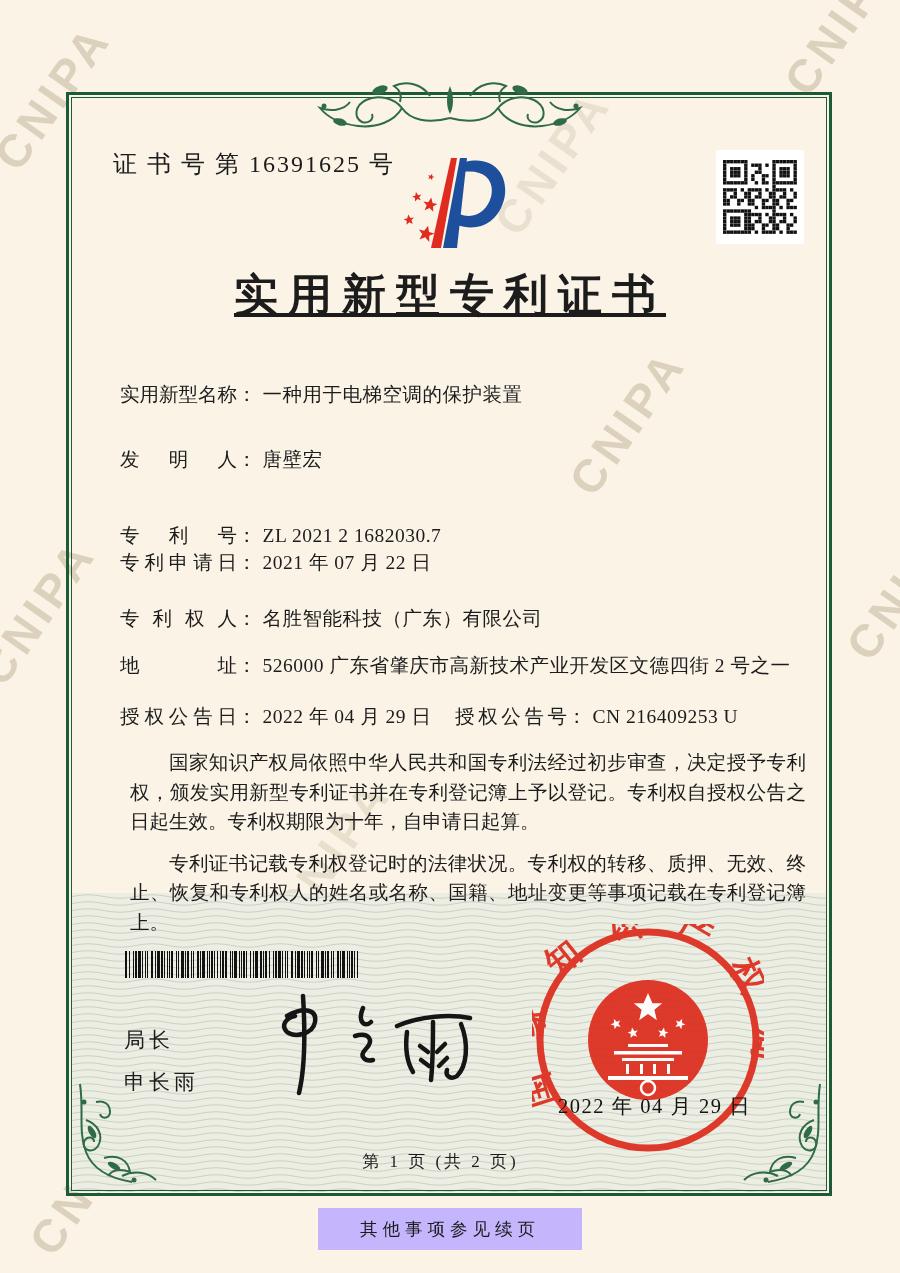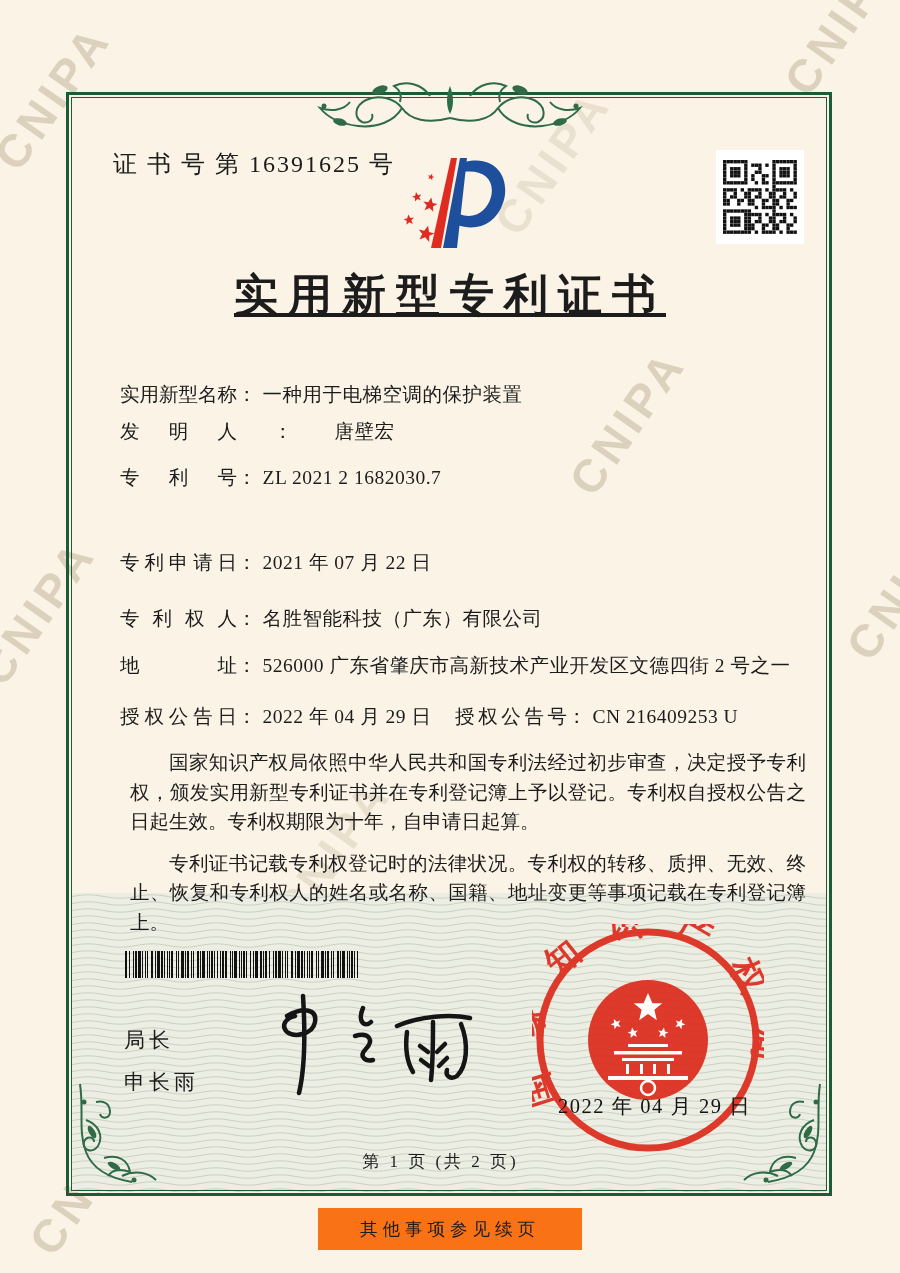--- a/index.html
+++ b/index.html
@@ -49,21 +49,21 @@
             font-family:"Liberation Sans","DejaVu Sans",sans-serif;}
   .sig-hand{position:absolute;left:265px;top:988px;width:215px;height:110px;}
   
   .seal{position:absolute;left:532px;top:924px;width:232px;height:232px;opacity:0.92;}
   .seal-date{position:absolute;left:558px;top:1092px;font-size:20.5px;letter-spacing:1.5px;
              color:#141414;z-index:5;}
   
   .page-num{position:absolute;left:0;top:1150px;width:100%;text-align:center;
             padding-right:55px;box-sizing:border-box;font-size:17px;letter-spacing:3px;padding-left:36px;}
   .cont-note{position:absolute;left:50%;top:1208px;transform:translateX(-50%);
-             background:#f97316;padding:9px 42px;font-size:17.5px;letter-spacing:5px;}
+             background:#c4b5fd;padding:9px 42px;font-size:17.5px;letter-spacing:5px;}
 </style>
 </head>
 <body>
 
 <div class="page">
 
   <div class="wm" style="left:-30px;top:70px;">CNIPA</div>
   <div class="wm" style="left:760px;top:-5px;">CNIPA</div>
   <div class="wm" style="left:470px;top:135px;opacity:.55;">CNIPA</div>
   <div class="wm" style="left:545px;top:395px;">CNIPA</div>
@@ -386,26 +386,26 @@
       </svg>
   </div>
 
   <div class="title">实用新型专利证书</div>
 
   <div class="field" style="top:381px;">
     <span class="flabel">实用新型名称</span>
       <span class="colon">：</span>
     <span class="fvalue">一种用于电梯空调的保护装置</span>
   </div>
-  <div class="field" style="top:418px;gap:36px;">
+  <div class="field" style="top:446px;">
     <span class="flabel">发明人</span>
       <span class="colon">：</span>
     <span class="fvalue">唐壁宏</span>
   </div>
-  <div class="field" style="top:464px;justify-content:center;">
+  <div class="field" style="top:522px;justify-content:center;">
     <span class="flabel">专利号</span>
       <span class="colon">：</span>
     <span class="fvalue">ZL 2021 2 1682030.7</span>
   </div>
   <div class="field" style="top:549px;">
     <span class="flabel">专利申请日</span>
       <span class="colon">：</span>
     <span class="fvalue">2021 年 07 月 22 日</span>
   </div>
   <div class="field" style="top:605px;">

